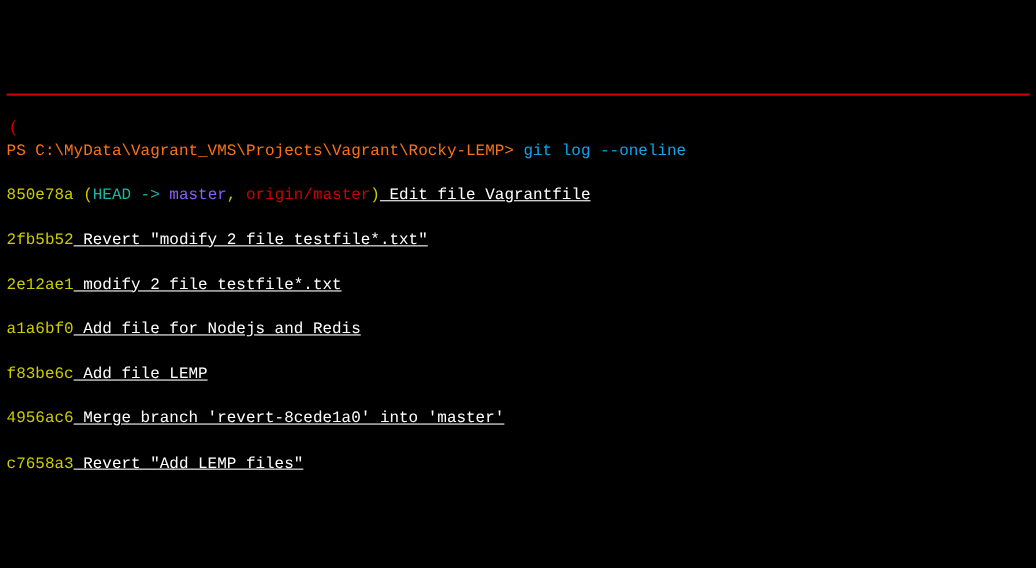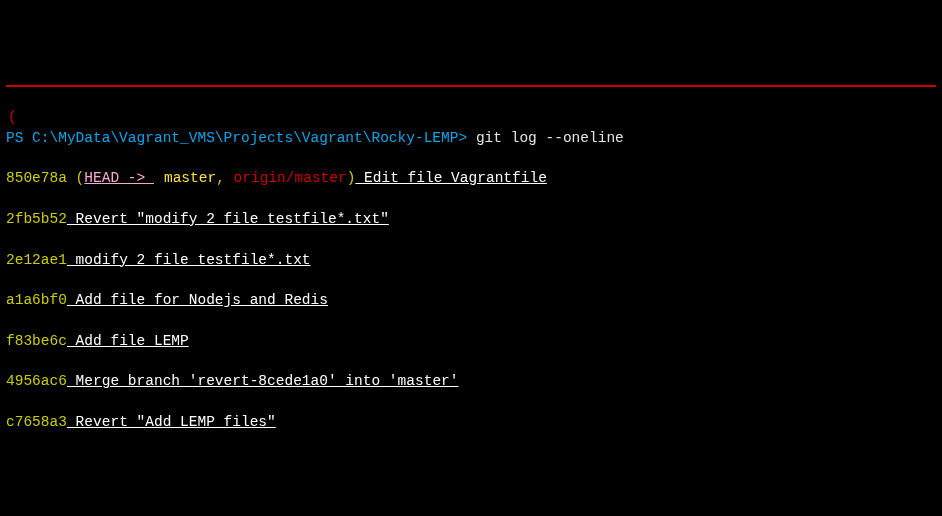--- a/index.html
+++ b/index.html
@@ -16,39 +16,37 @@
       padding: 4px 6px;
       width: 942px;
       height: 516px;
       overflow: hidden;
       white-space: pre-wrap;
     }
     .line {
       display: block;
     }
     .prompt-path {
-      color: #0ea5e9;
+      color: #f97316;
       text-align: center;
     }
     .cmd {
-      color: #e5e5e5;
+      color: #0ea5e9;
     }
     .hash {
       color: #cccc00;
     }
     .paren {
       color: #cccc00;
     }
     .head {
-      color: #f9a8d4;
-      text-decoration: underline;
+      color: #14b8a6;
     }
     .branch {
-      color: #fde047;
-      margin-left: 10px;
+      color: #8b5cf6;
     }
     .comma {
       color: #cccc00;
     }
     .remote {
       color: #cc0000;
       margin-top: 12px;
     }
     .msg {
       color: #ffffff;

